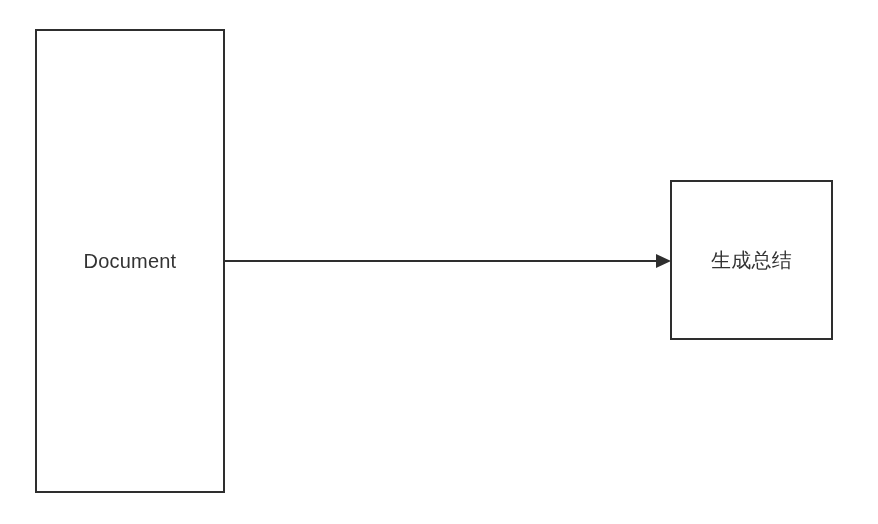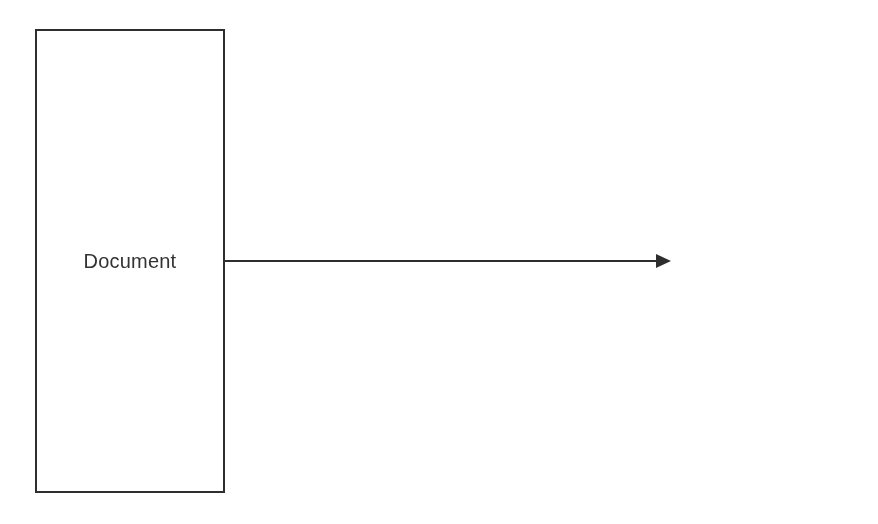--- a/index.html
+++ b/index.html
@@ -61,14 +61,17 @@
 
   <div class="node node-document">
     <span class="node-label">Document</span>
   </div>
 
   <svg class="connector" viewBox="0 0 447 24" xmlns="http://www.w3.org/2000/svg" aria-hidden="true">
     <line x1="0" y1="12" x2="433" y2="12" stroke="#2e2e2e" stroke-width="2"></line>
     <polygon points="431,5 446,12 431,19" fill="#2e2e2e"></polygon>
   </svg>
 
+  <div class="node node-summary">
+    <span class="node-label">生成总结</span>
+  </div>
 
 </div>
 
 </body></html>

